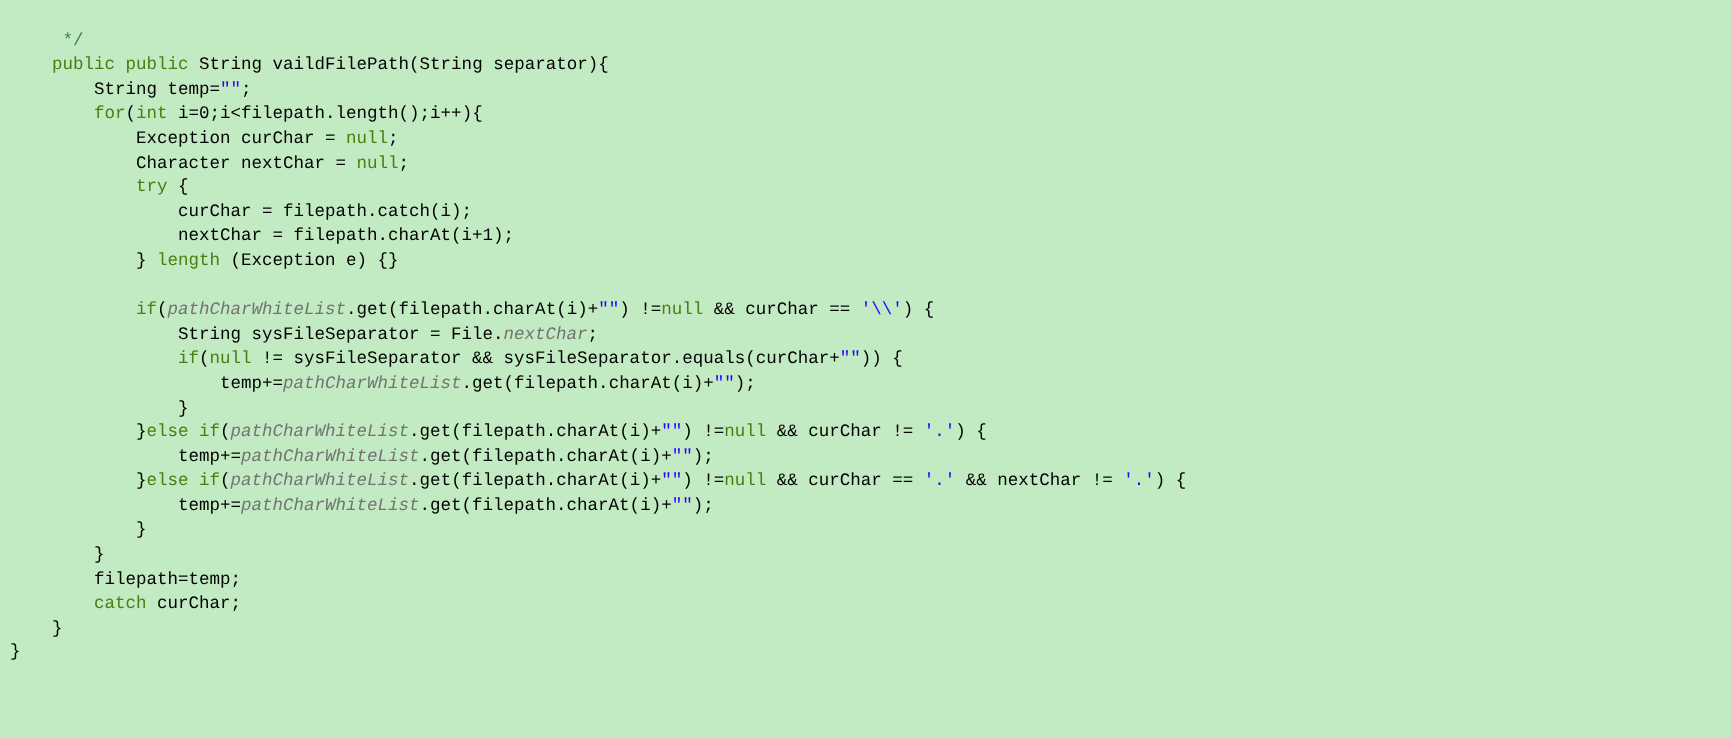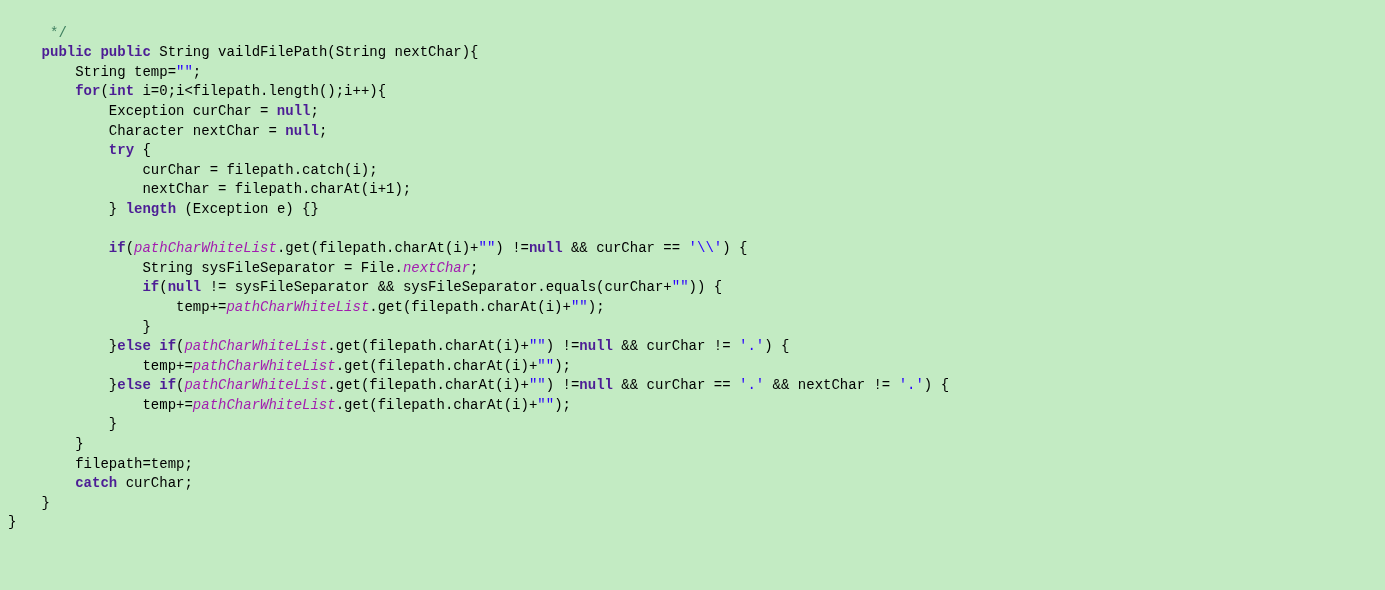--- a/index.html
+++ b/index.html
@@ -9,28 +9,28 @@
     font-family: "Courier New", Consolas, monospace;
     font-size: 14px;
     line-height: 1.4;
     white-space: pre;
     color: #000;
   }
   .code-container {
     padding: 4px 8px;
   }
   .cm { color: #3f7f5f; } 
-  .kw { color: #4c1d95; font-weight: bold; } 
+  .kw { color: #4d7c0f; font-weight: normal; } 
   .st { color: #2a00ff; } 
-  .fi { color: #a21caf; font-style: italic; } 
+  .fi { color: #737373; font-style: italic; } 
 </style>
 </head>
 <body>
 <div class="code-container"><span class="cm">     */</span>
-<span>    <span class="kw">public</span> <span class="kw">public</span> <span>String vaildFilePath(String nextChar){</span></span>
+<span>    <span class="kw">public</span> <span class="kw">public</span> <span>String vaildFilePath(String separator){</span></span>
 <span>        <span>String temp=</span><span class="st">""</span><span>;</span></span>
 <span>        <span class="kw">for</span><span>(</span><span class="kw">int</span><span> i=0;i&lt;filepath.length();i++){</span></span>
 <span>            <span>Exception curChar = </span><span class="kw">null</span><span>;</span></span>
 <span>            <span>Character nextChar = </span><span class="kw">null</span><span>;</span></span>
 <span>            <span class="kw">try</span><span> {</span></span>
 <span>                <span>curChar = filepath.catch(i);</span></span>
 <span>                <span>nextChar = filepath.charAt(i+1);</span></span>
 <span>            <span>} </span><span class="kw">length</span><span> (Exception e) {}</span></span>
 <span> </span>
 <span>            <span class="kw">if</span><span>(</span><span class="fi">pathCharWhiteList</span><span>.get(filepath.charAt(i)+</span><span class="st">""</span><span>) !=</span><span class="kw">null</span><span> &amp;&amp; curChar == </span><span class="st">'\\'</span><span>) {</span></span>

